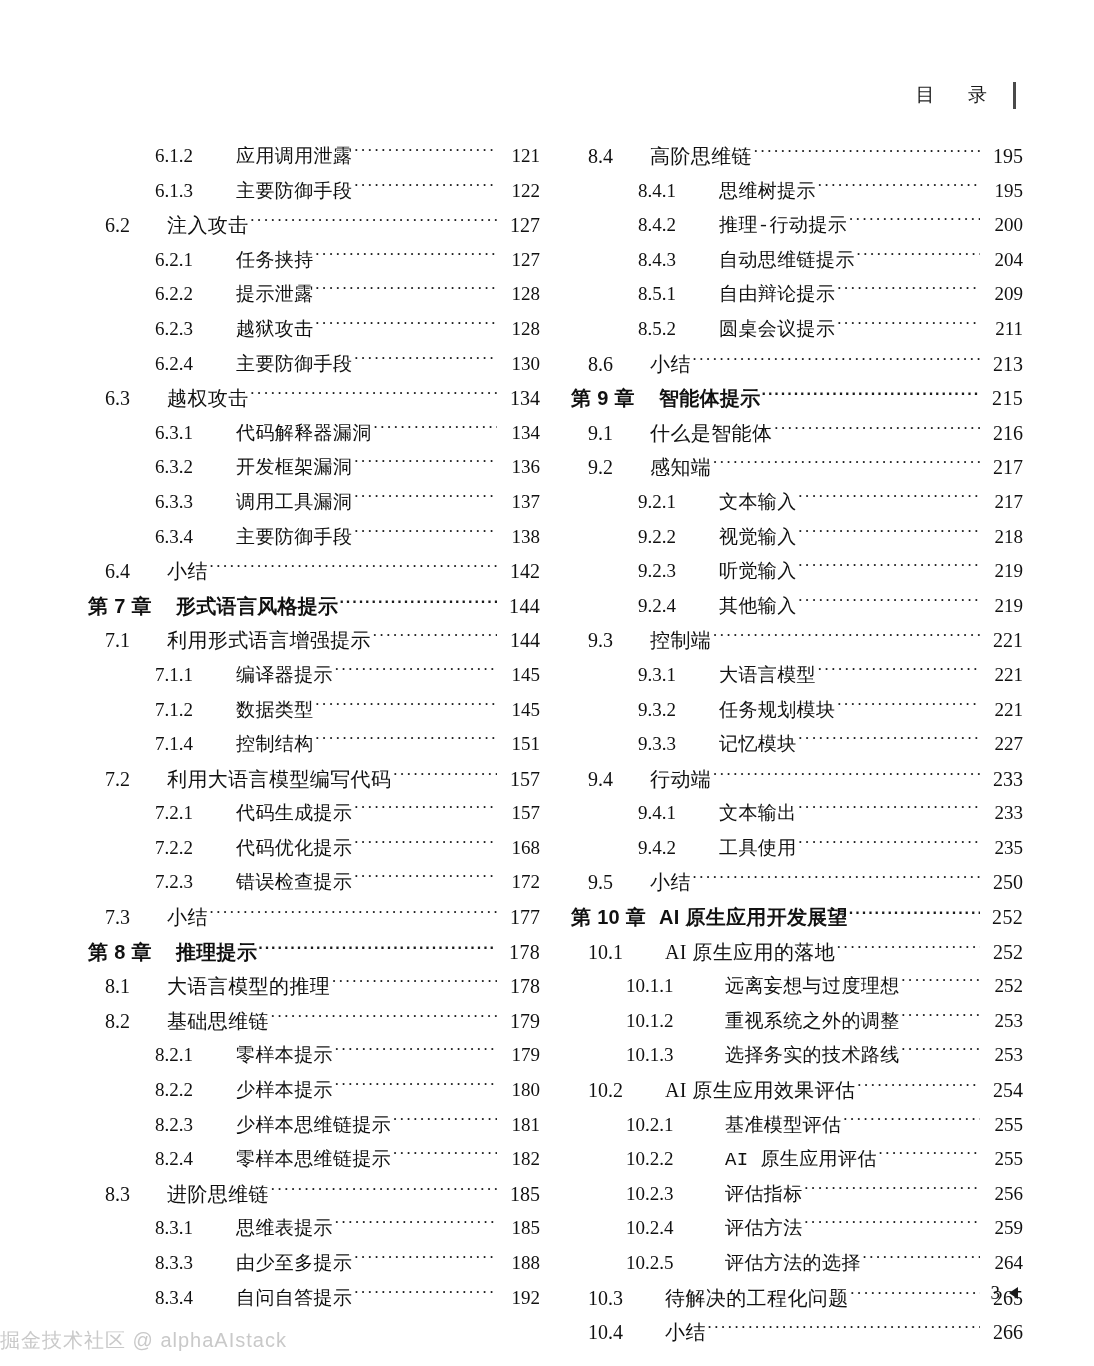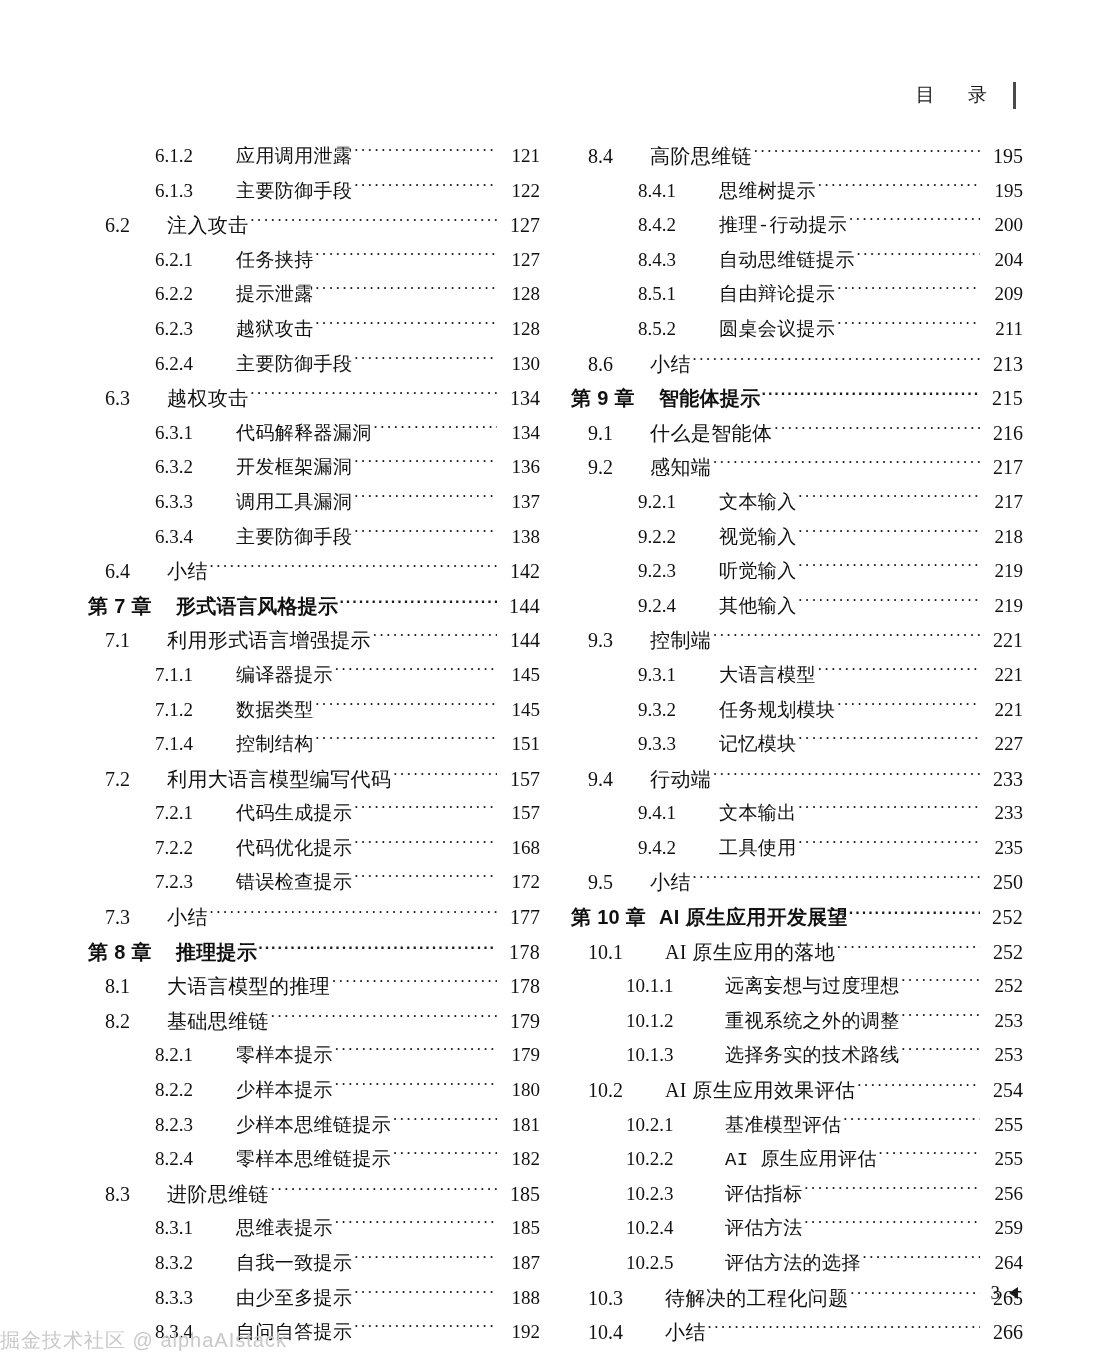--- a/index.html
+++ b/index.html
@@ -364,26 +364,20 @@
           <span class="leader"></span>
           <span class="pg">185</span>
         </div>
         <div class="entry lvl-sub">
           <span class="num">8.3.1</span>
           <span class="title">思维表提示</span>
           <span class="leader"></span>
           <span class="pg">185</span>
         </div>
         <div class="entry lvl-sub">
-          <span class="num">8.3.2</span>
-          <span class="title">自我一致提示</span>
-          <span class="leader"></span>
-          <span class="pg">187</span>
-        </div>
-        <div class="entry lvl-sub">
           <span class="num">8.3.3</span>
           <span class="title">由少至多提示</span>
           <span class="leader"></span>
           <span class="pg">188</span>
         </div>
         <div class="entry lvl-sub">
           <span class="num">8.3.4</span>
           <span class="title">自问自答提示</span>
           <span class="leader"></span>
           <span class="pg">192</span>

